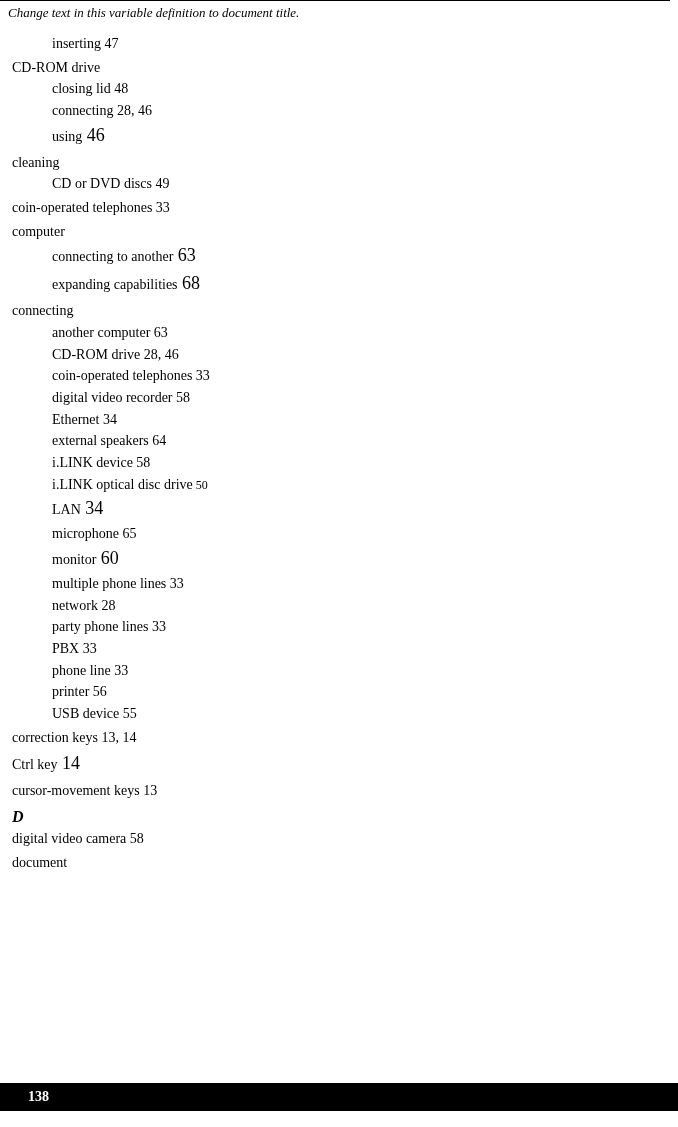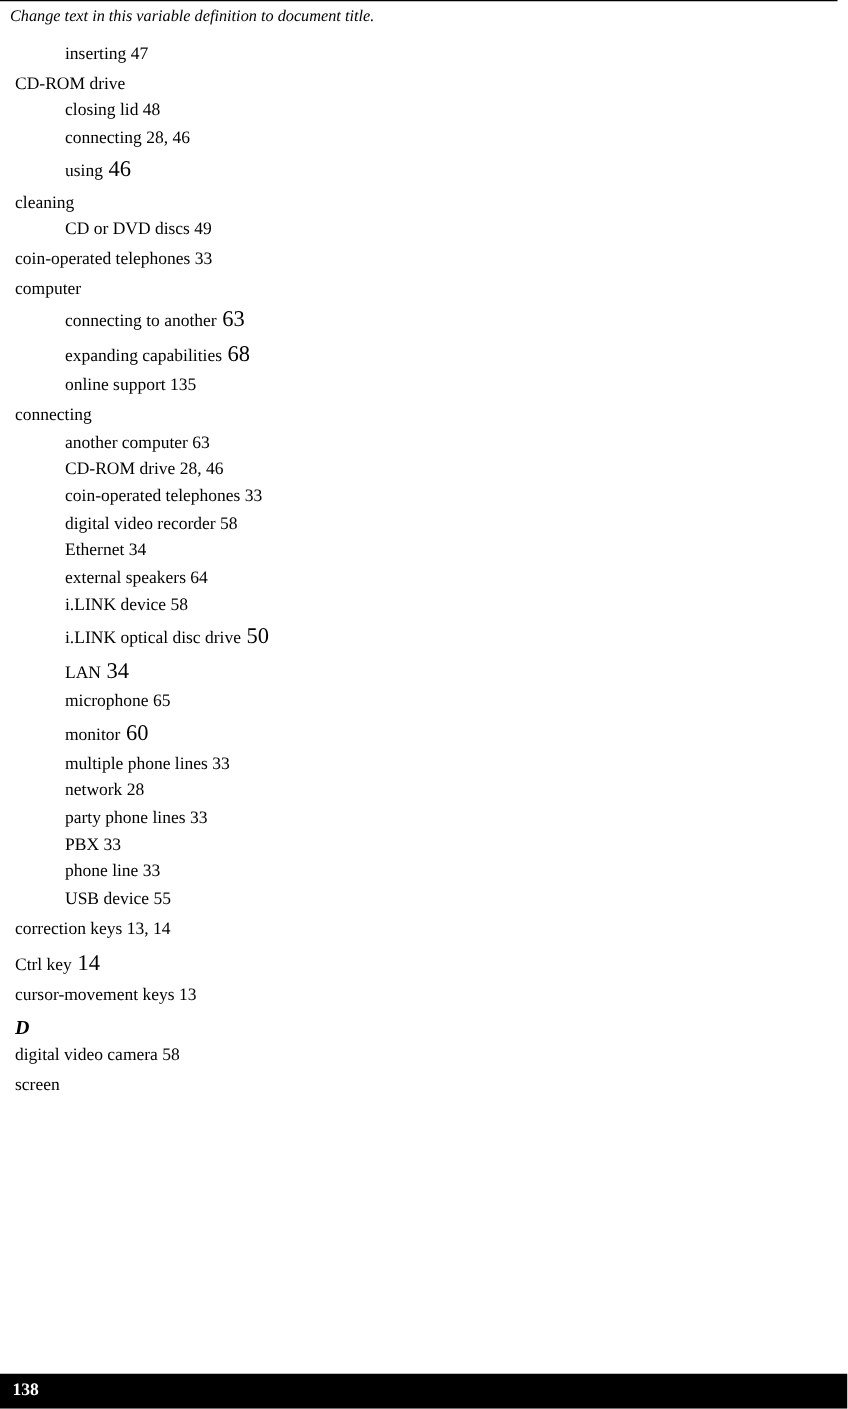--- a/index.html
+++ b/index.html
@@ -54,26 +54,26 @@
     .section-letter {
       font-weight: bold;
       font-style: italic;
       font-size: 16px;
       margin-top: 6px;
       margin-bottom: 2px;
     }
 
     .footer-bar {
       position: absolute;
-      bottom: 0;
+      bottom: 16px;
       left: 0;
       width: 678px;
       background: #000;
       color: #fff;
-      padding: 6px 10px;
+      padding: 6px 28px;
       font-size: 14px;
       font-weight: bold;
     }
   </style>
 </head>
 <body>
 
 <div class="page-container">
   <div class="header-bar">
     <span>Change text in this variable definition to document title.</span>
@@ -86,44 +86,44 @@
         <div class="index-entry main-entry"><span>CD-ROM drive</span></div>
         <div class="index-entry sub-entry"><span>closing lid</span><span style="font-size: 14px;"> 48</span></div>
         <div class="index-entry sub-entry"><span>connecting</span><span> 28, 46</span></div>
         <div class="index-entry sub-entry"><span>using</span><span style="font-size: 18px;"> 46</span></div>
         <div class="index-entry main-entry"><span>cleaning</span></div>
         <div class="index-entry sub-entry"><span>CD or DVD discs</span><span> 49</span></div>
         <div class="index-entry main-entry"><span>coin-operated telephones</span><span> 33</span></div>
         <div class="index-entry main-entry"><span>computer</span></div>
         <div class="index-entry sub-entry"><span>connecting to another</span><span style="font-size: 18px;"> 63</span></div>
         <div class="index-entry sub-entry"><span>expanding capabilities</span><span style="font-size: 18px;"> 68</span></div>
-        <div class="index-entry sub-entry"><span>online support</span><span> 135</span></div>
         <div class="index-entry main-entry"><span>connecting</span></div>
         <div class="index-entry sub-entry"><span>another computer</span><span> 63</span></div>
         <div class="index-entry sub-entry"><span>CD-ROM drive</span><span> 28, 46</span></div>
         <div class="index-entry sub-entry"><span>coin-operated telephones</span><span> 33</span></div>
         <div class="index-entry sub-entry"><span>digital video recorder</span><span> 58</span></div>
         <div class="index-entry sub-entry"><span>Ethernet</span><span> 34</span></div>
         <div class="index-entry sub-entry"><span>external speakers</span><span> 64</span></div>
         <div class="index-entry sub-entry"><span>i.LINK device</span><span> 58</span></div>
-        <div class="index-entry sub-entry"><span>i.LINK optical disc drive</span><span style="font-size: 18px;"> 50</span></div>
+        <div class="index-entry sub-entry"><span>i.LINK optical disc drive</span><span style="font-size: 12px;"> 50</span></div>
         <div class="index-entry sub-entry"><span>LAN</span><span style="font-size: 18px;"> 34</span></div>
         <div class="index-entry sub-entry"><span>microphone</span><span> 65</span></div>
         <div class="index-entry sub-entry"><span>monitor</span><span style="font-size: 18px; text-align: center;"> 60</span></div>
         <div class="index-entry sub-entry"><span>multiple phone lines</span><span> 33</span></div>
         <div class="index-entry sub-entry"><span>network</span><span> 28</span></div>
         <div class="index-entry sub-entry"><span>party phone lines</span><span> 33</span></div>
         <div class="index-entry sub-entry"><span>PBX</span><span> 33</span></div>
         <div class="index-entry sub-entry"><span>phone line</span><span> 33</span></div>
+        <div class="index-entry sub-entry"><span>printer</span><span> 56</span></div>
         <div class="index-entry sub-entry"><span>USB device</span><span> 55</span></div>
         <div class="index-entry main-entry"><span>correction keys</span><span> 13, 14</span></div>
         <div class="index-entry main-entry"><span>Ctrl key</span><span style="font-size: 18px;"> 14</span></div>
         <div class="index-entry main-entry"><span>cursor-movement keys</span><span> 13</span></div>
         <div class="section-letter">D</div>
         <div class="index-entry main-entry"><span>digital video camera</span><span> 58</span></div>
-        <div class="index-entry main-entry"><span>screen</span></div>
+        <div class="index-entry main-entry"><span>document</span></div>
       </div>
   </div>
 
   <div class="footer-bar">
     <span>138</span>
   </div>
 </div>
 
 </body></html>

